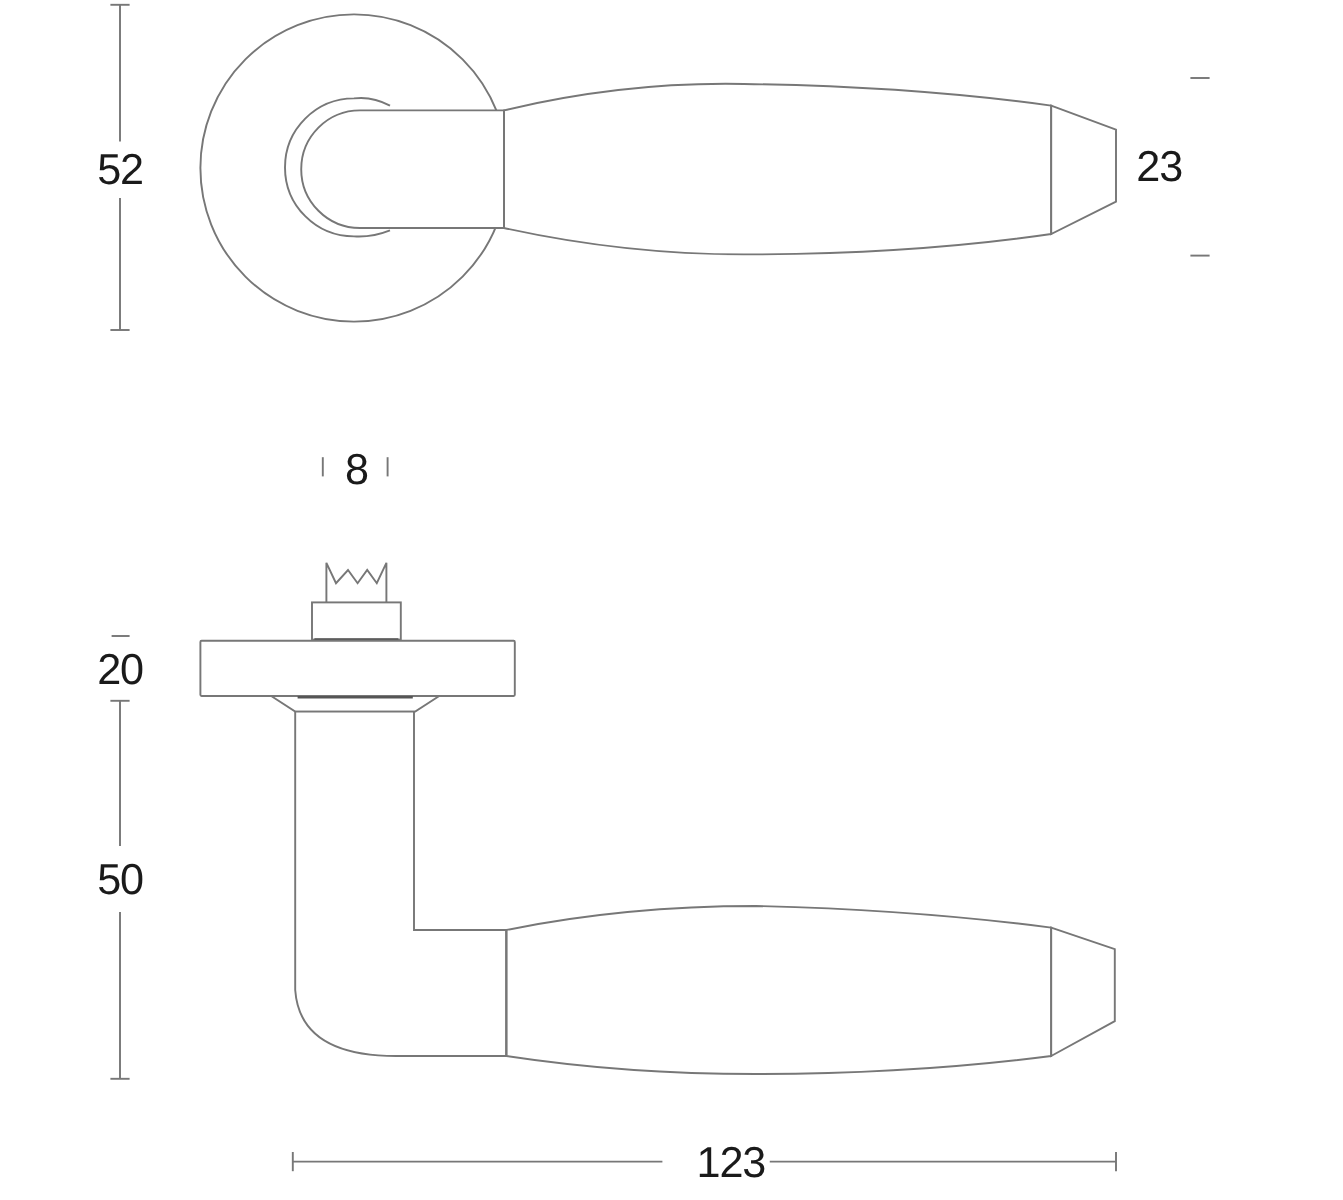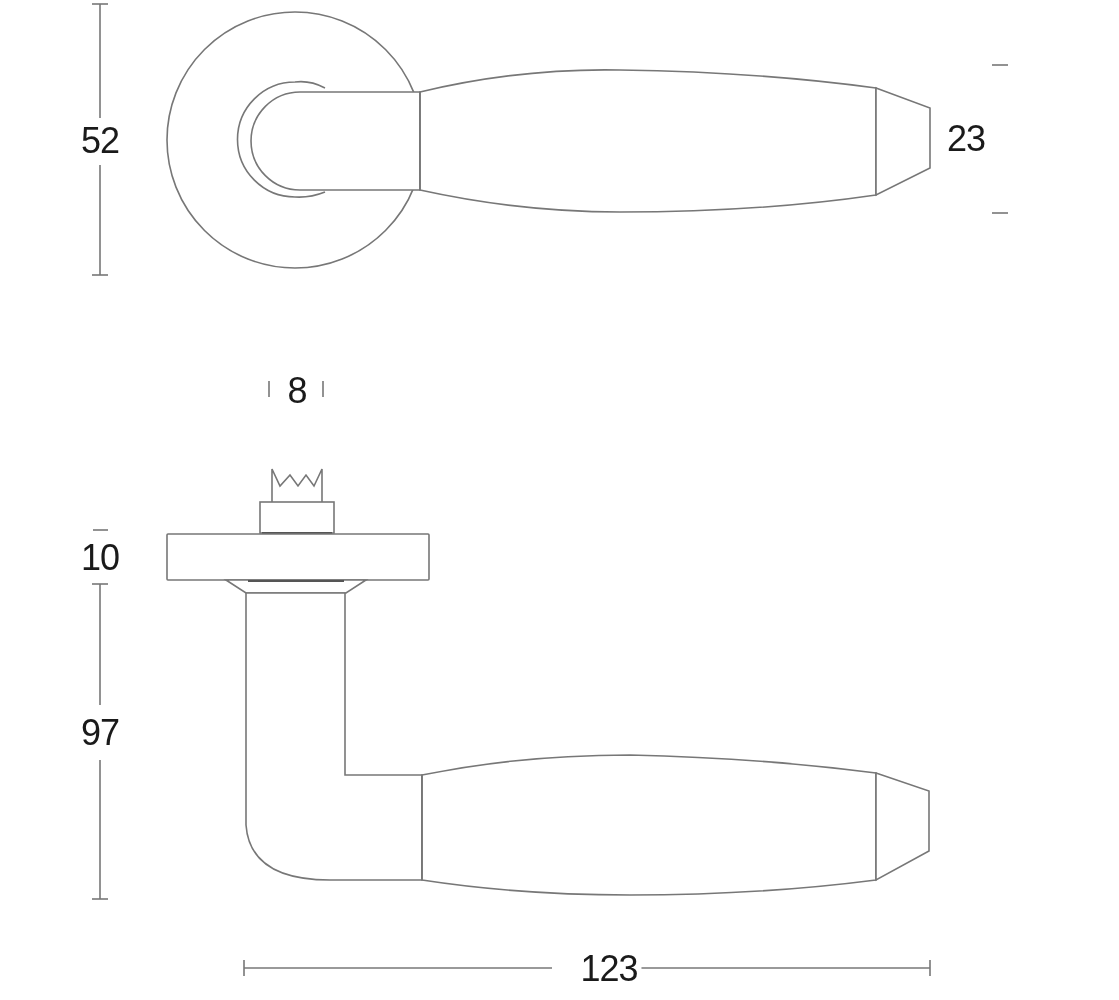--- a/index.html
+++ b/index.html
@@ -87,16 +87,16 @@
         <line class="dim" x1="244" y1="960" x2="244" y2="976"></line>
         <line class="dim" x1="930" y1="960" x2="930" y2="976"></line>
       </g>
     </g>
   </svg>
 
   
   <span class="dim-label" style="left:100px; top:141px;">52</span>
   <span class="dim-label" style="left:954px; top:139px;margin-left:12px;">23</span>
   <span class="dim-label" style="left:297px; top:391px;">8</span>
-  <span class="dim-label" style="left:100px; top:558px;">10</span>
-  <span class="dim-label" style="left:100px; top:733px;">97</span>
+  <span class="dim-label" style="left:100px; top:558px;">20</span>
+  <span class="dim-label" style="left:100px; top:733px;">50</span>
   <span class="dim-label" style="left:609px; top:969px;">123</span>
 </div>
 
 </body></html>

